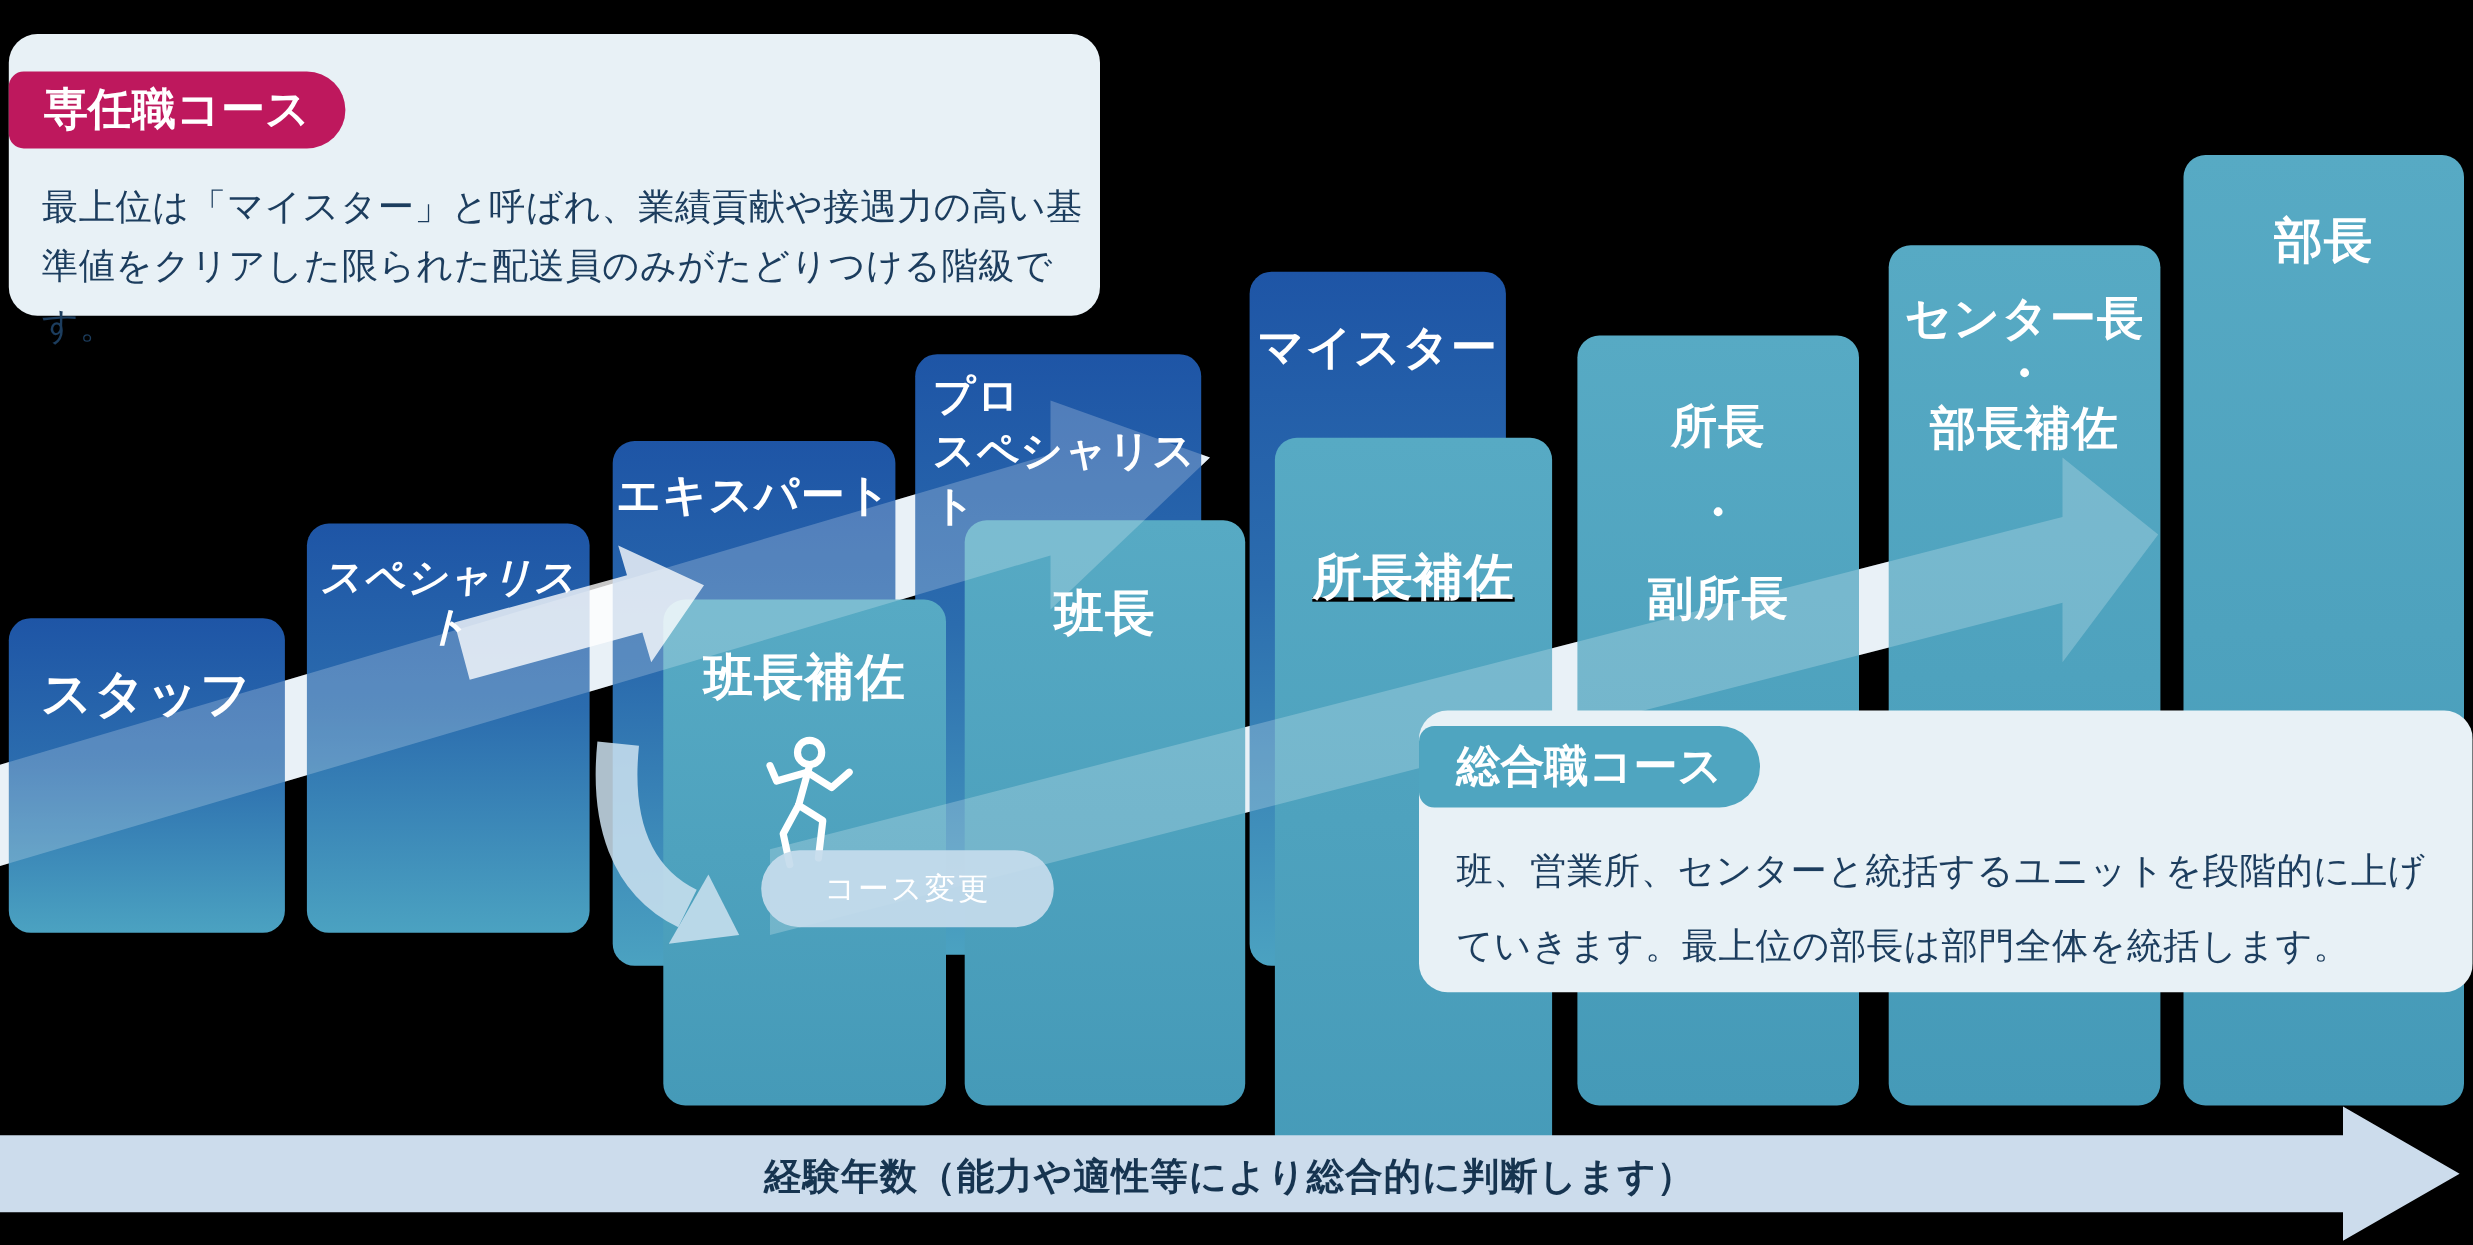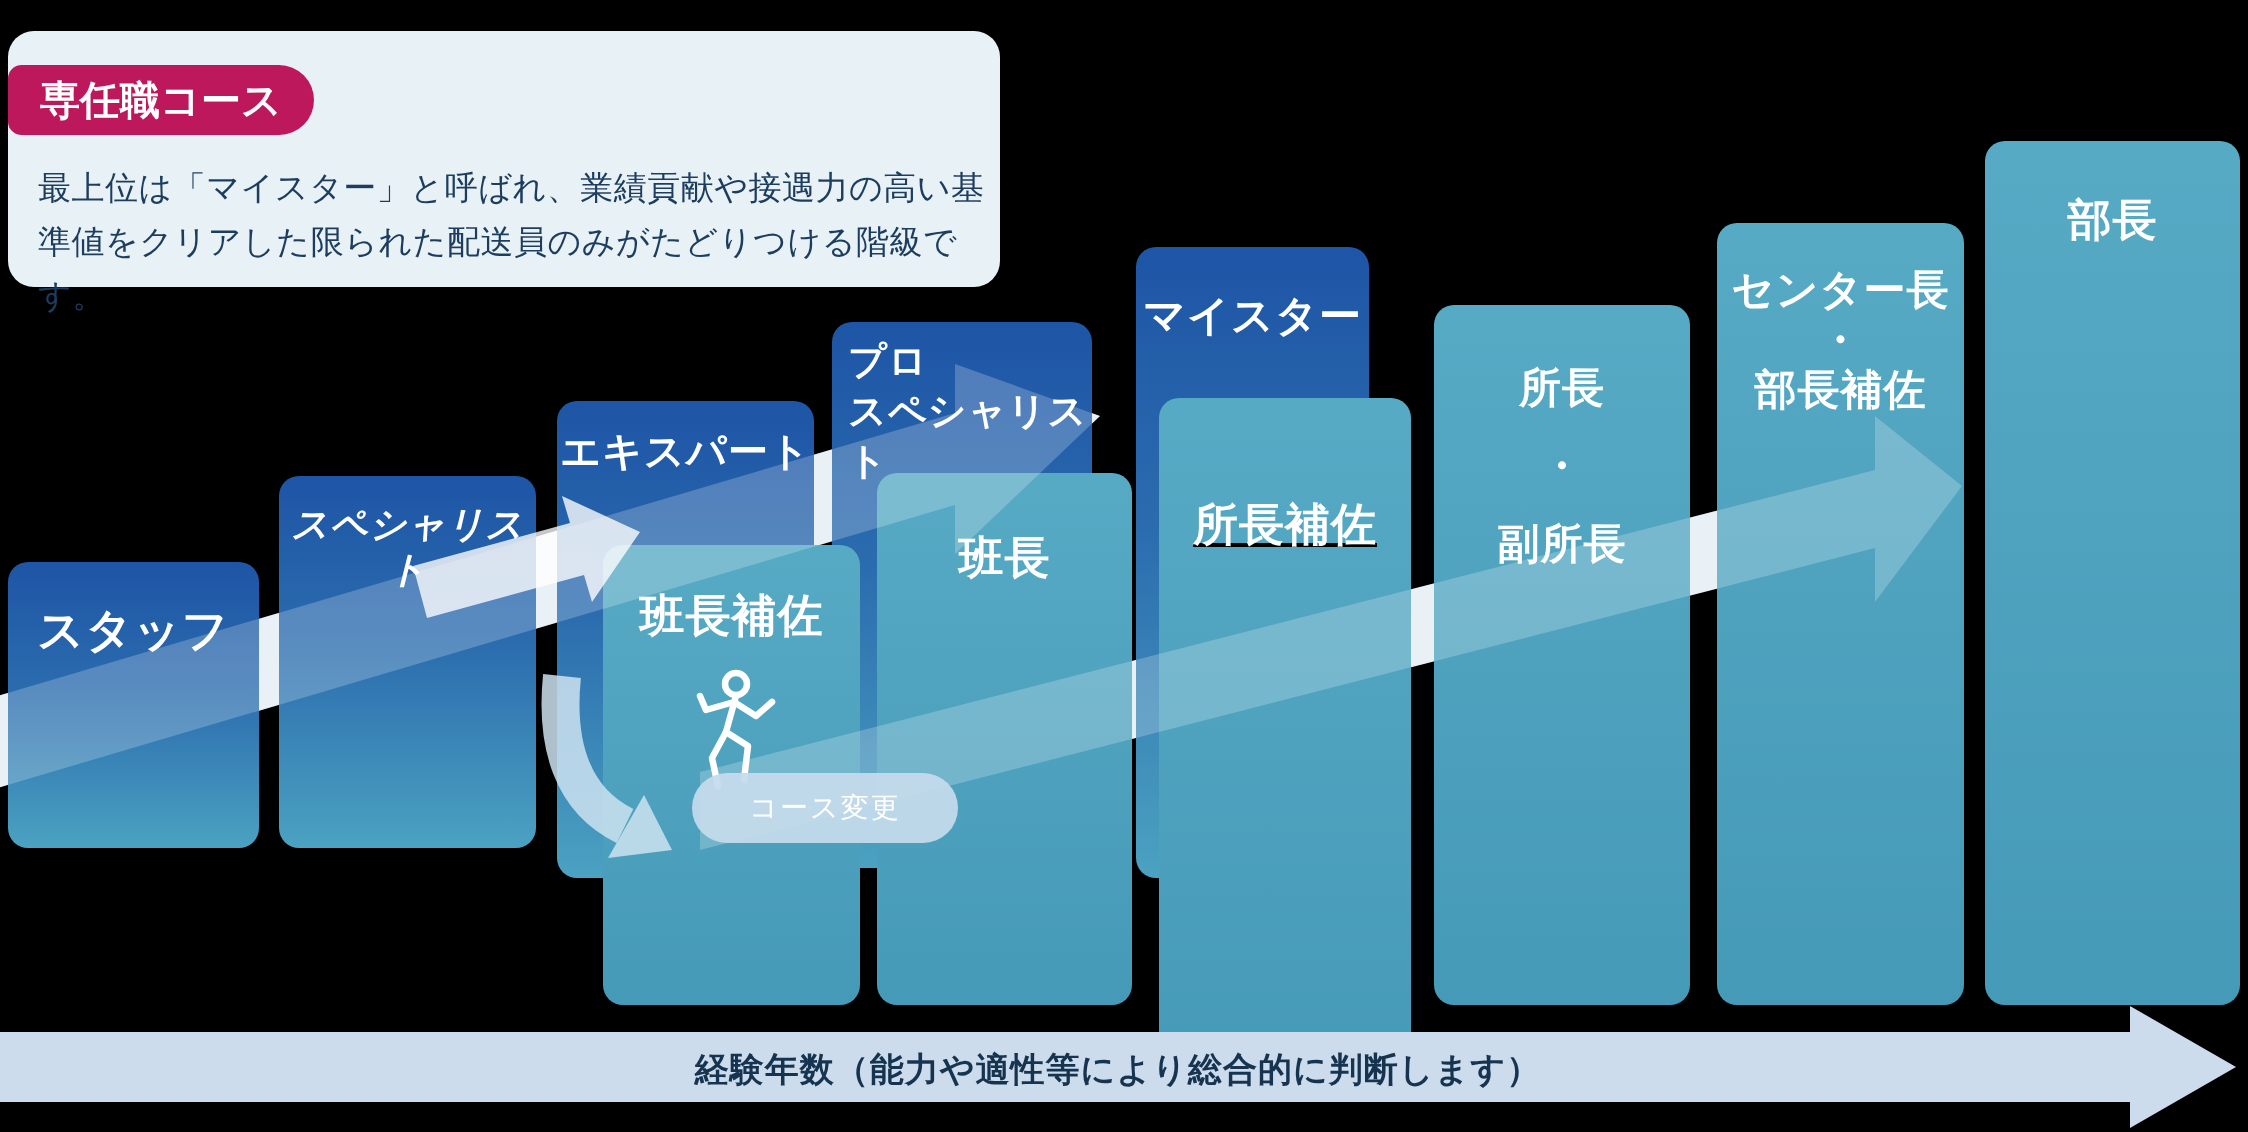--- a/index.html
+++ b/index.html
@@ -112,19 +112,23 @@
     </g>
   </svg>
 
   <div id="course-change">コース変更</div>
 
   <div class="infobox" style="left:8px;top:31px;width:992px;height:256px;">
     <div class="pill dark" style="top:34px;height:70px;line-height:70px;padding:0 32px;font-size:40px;">専任職コース</div>
     <div class="body" style="left:30px;top:130px;width:965px;">最上位は「マイスター」と呼ばれ、業績貢献や接遇力の高い基準値をクリアした限られた配送員のみがたどりつける階級です。</div>
   </div>
 
+  <div class="infobox" style="left:1290px;top:646px;width:958px;height:256px;">
+    <div class="pill teal" style="top:14px;height:74px;line-height:74px;padding:0 34px;font-size:40px;">総合職コース</div>
+    <div class="body" style="left:34px;top:112px;width:900px;line-height:68px;">班、営業所、センターと統括するユニットを段階的に上げていきます。最上位の部長は部門全体を統括します。</div>
+  </div>
 
   <svg class="layer svg-axis" viewBox="0 0 2248 1132">
     <polygon points="0,1032 2130,1032 2130,1006 2236,1067 2130,1128 2130,1102 0,1102" fill="#CCDCEC"></polygon>
   </svg>
   <div id="axis-label">経験年数（能力や適性等により総合的に判断します）</div>
 
 </div>
 
 </body></html>

